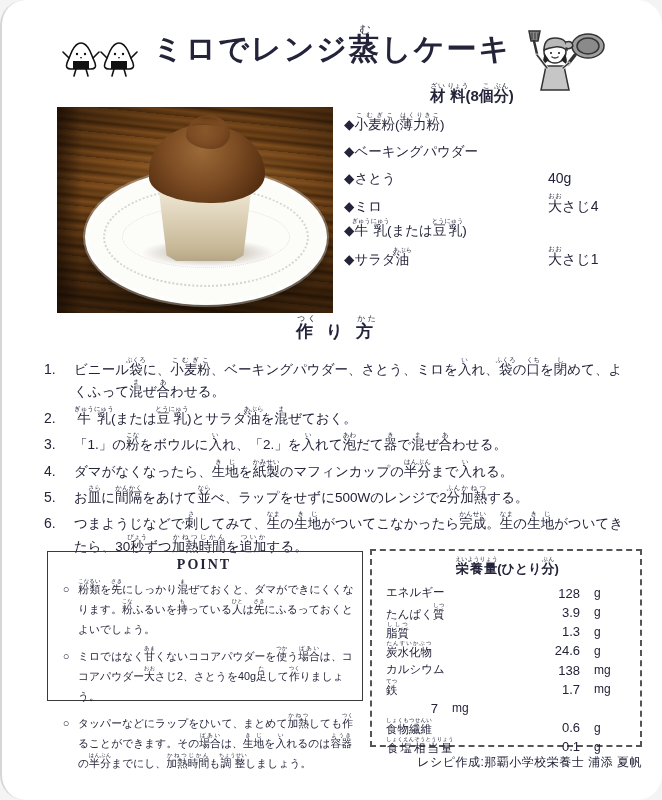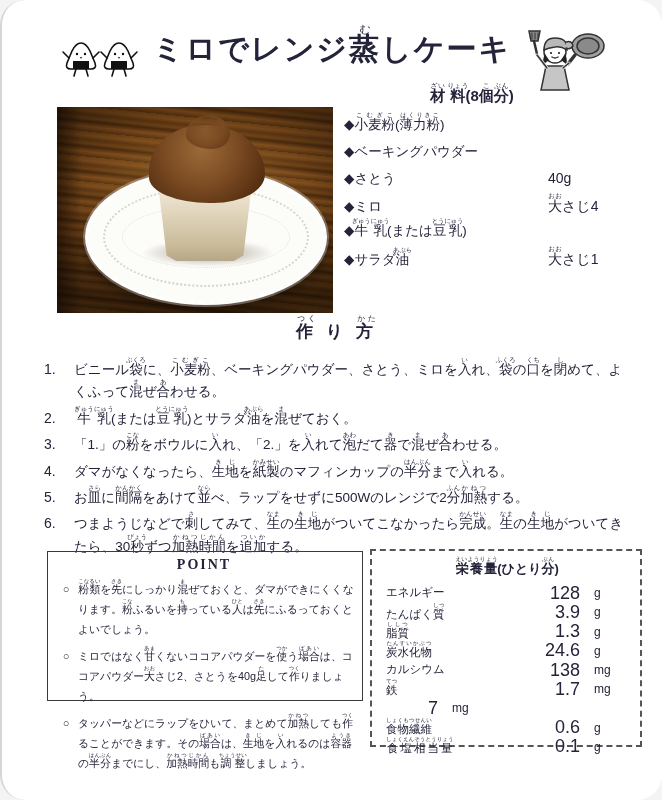--- a/index.html
+++ b/index.html
@@ -103,21 +103,21 @@
   
   .nut-box {
     position:absolute; left:368px; top:549px; width:272px; height:198px;
     border:2px dashed #555; padding:5px 12px 2px 14px;
   }
   .nut-heading { text-align:center; font-size:13px; font-weight:bold; line-height:1.9; }
   .nut-rows { margin-top:2px; }
   .nut-row { display:flex; align-items:center; height:19.2px; }
   .nut-label { flex:1 1 auto; font-size:11.5px; line-height:1.55; }
   .nut-label rt { font-size:5.5px; }
-  .nut-value { flex:0 0 52px; text-align:right; font-size:18px; }
+  .nut-value { flex:0 0 52px; text-align:right; font-size:13px; }
   .nut-unit  { flex:0 0 34px; margin-left:14px; font-size:12px; }
 
   
   .credit {
     position:absolute; right:20px; top:754px;
     font-size:12px; letter-spacing:0.5px;
   }
 </style>
 </head>
 <body>
@@ -303,14 +303,15 @@
         <span class="nut-unit">g</span>
       </div>
       <div class="nut-row">
         <span class="nut-label"><ruby>食塩相当量<rt>しょくえんそうとうりょう</rt></ruby></span>
         <span class="nut-value">0.1</span>
         <span class="nut-unit">g</span>
       </div>
     </div>
   </div>
 
+  <div class="credit">レシピ作成:那覇小学校栄養士 浦添 夏帆</div>
 
 </div>
 
 </body></html>

